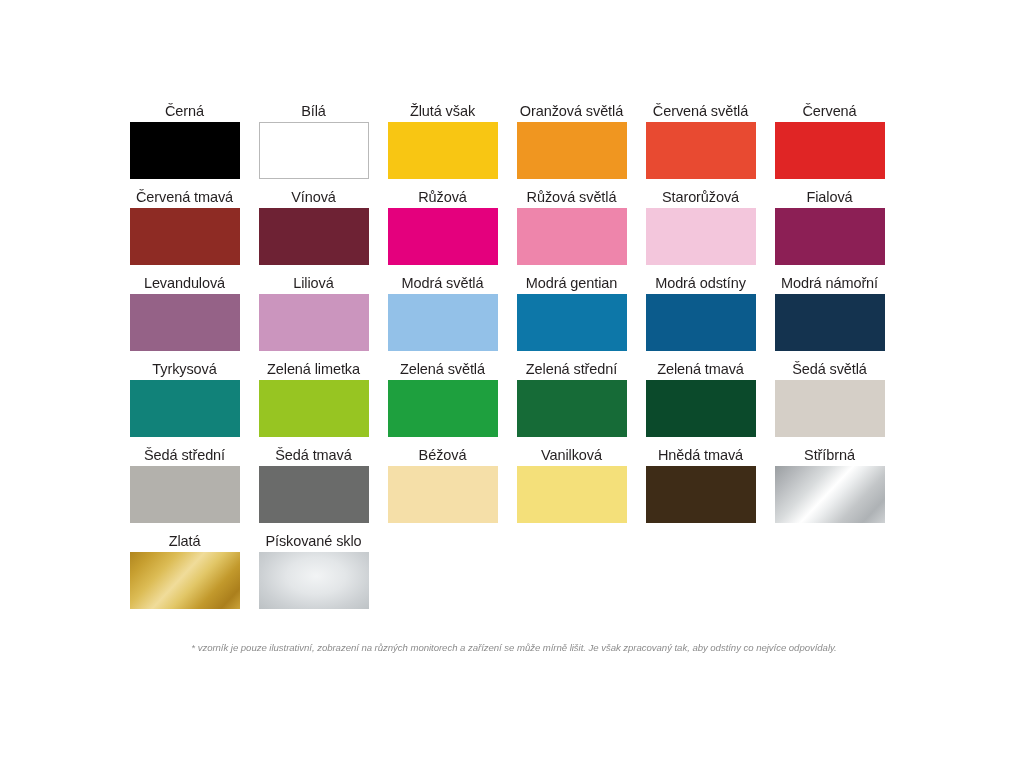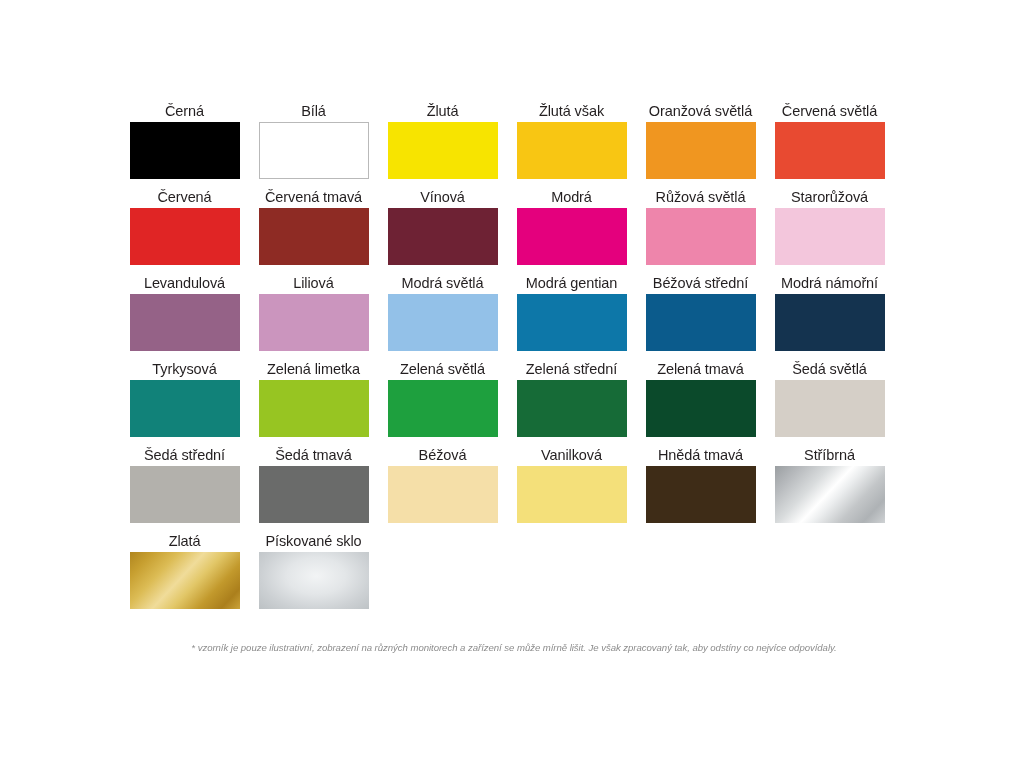--- a/index.html
+++ b/index.html
@@ -85,24 +85,20 @@
     <div id="swatch-grid">
         <div class="swatch-cell">
           <div class="swatch-label">Černá</div>
           <div class="swatch-chip" style="background: rgb(0, 0, 0);"></div>
         </div>
         <div class="swatch-cell">
           <div class="swatch-label">Bílá</div>
           <div class="swatch-chip bordered" style="background: rgb(255, 255, 255);"></div>
         </div>
         <div class="swatch-cell">
-          <div class="swatch-label">Žlutá</div>
-          <div class="swatch-chip" style="background: rgb(247, 228, 0);"></div>
-        </div>
-        <div class="swatch-cell">
           <div class="swatch-label">Žlutá však</div>
           <div class="swatch-chip" style="background: rgb(248, 198, 19);"></div>
         </div>
         <div class="swatch-cell">
           <div class="swatch-label">Oranžová světlá</div>
           <div class="swatch-chip" style="background: rgb(240, 150, 32);"></div>
         </div>
         <div class="swatch-cell">
           <div class="swatch-label">Červená světlá</div>
           <div class="swatch-chip" style="background: rgb(232, 74, 49);"></div>
@@ -113,49 +109,53 @@
         </div>
         <div class="swatch-cell">
           <div class="swatch-label">Červená tmavá</div>
           <div class="swatch-chip" style="background: rgb(142, 43, 36);"></div>
         </div>
         <div class="swatch-cell">
           <div class="swatch-label">Vínová</div>
           <div class="swatch-chip" style="background: rgb(110, 34, 52);"></div>
         </div>
         <div class="swatch-cell">
-          <div class="swatch-label">Modrá</div>
+          <div class="swatch-label">Růžová</div>
           <div class="swatch-chip" style="background: rgb(228, 0, 125);"></div>
         </div>
         <div class="swatch-cell">
           <div class="swatch-label">Růžová světlá</div>
           <div class="swatch-chip" style="background: rgb(238, 133, 171);"></div>
         </div>
         <div class="swatch-cell">
           <div class="swatch-label">Starorůžová</div>
           <div class="swatch-chip" style="background: rgb(243, 198, 220);"></div>
         </div>
         <div class="swatch-cell">
+          <div class="swatch-label">Fialová</div>
+          <div class="swatch-chip" style="background: rgb(140, 31, 85);"></div>
+        </div>
+        <div class="swatch-cell">
           <div class="swatch-label">Levandulová</div>
           <div class="swatch-chip" style="background: rgb(149, 98, 135);"></div>
         </div>
         <div class="swatch-cell">
           <div class="swatch-label">Liliová</div>
           <div class="swatch-chip" style="background: rgb(203, 149, 190);"></div>
         </div>
         <div class="swatch-cell">
           <div class="swatch-label">Modrá světlá</div>
           <div class="swatch-chip" style="background: rgb(147, 193, 232);"></div>
         </div>
         <div class="swatch-cell">
           <div class="swatch-label">Modrá gentian</div>
           <div class="swatch-chip" style="background: rgb(13, 119, 168);"></div>
         </div>
         <div class="swatch-cell">
-          <div class="swatch-label">Béžová střední</div>
+          <div class="swatch-label">Modrá odstíny</div>
           <div class="swatch-chip" style="background: rgb(11, 91, 140);"></div>
         </div>
         <div class="swatch-cell">
           <div class="swatch-label">Modrá námořní</div>
           <div class="swatch-chip" style="background: rgb(20, 51, 79);"></div>
         </div>
         <div class="swatch-cell">
           <div class="swatch-label">Tyrkysová</div>
           <div class="swatch-chip" style="background: rgb(17, 130, 121);"></div>
         </div>

